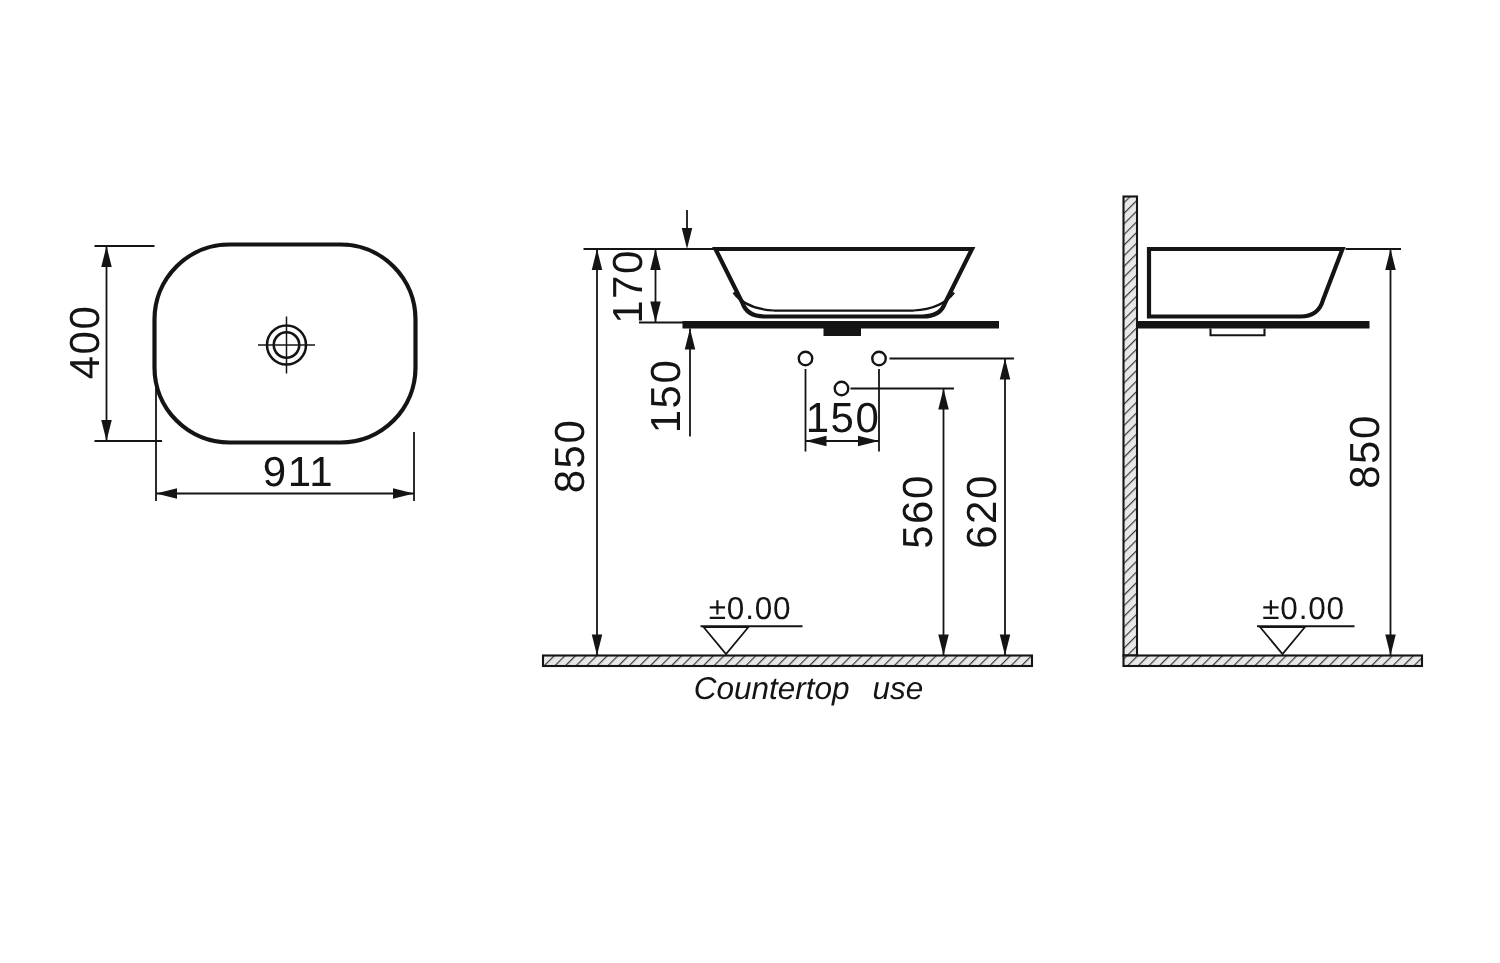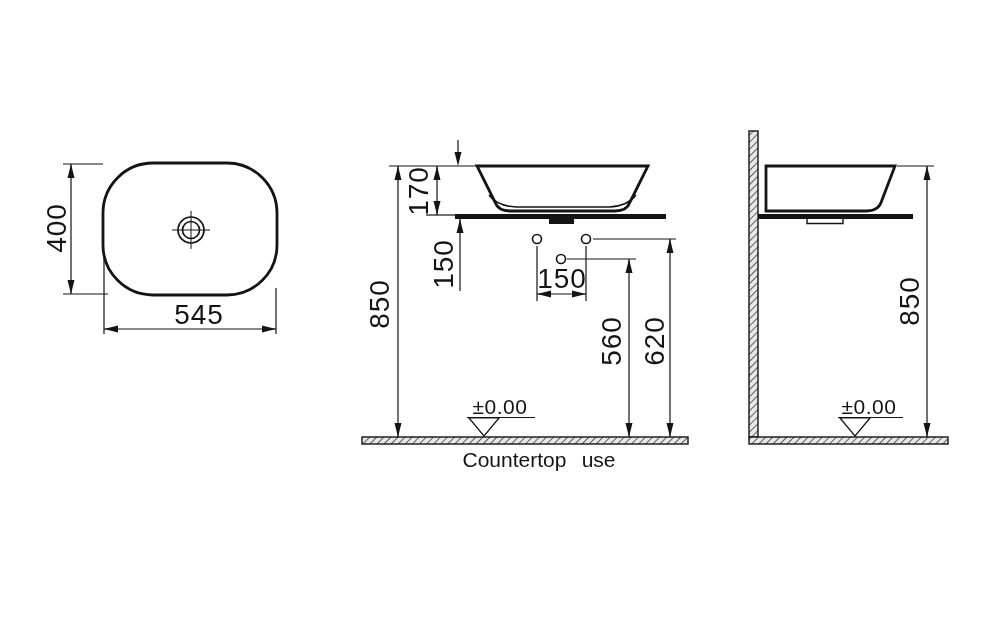--- a/index.html
+++ b/index.html
@@ -11,21 +11,21 @@
   .lbl{
     position:absolute;transform:translate(-50%,-50%);
     font-size:28px;line-height:1;white-space:nowrap;color:#141414;
     letter-spacing:1px;
   }
   .lbl.rot{transform:translate(-50%,-50%) rotate(-90deg);}
   .lbl.datum{font-size:21px;letter-spacing:0.5px;}
   .caption{
     position:absolute;transform:translate(-50%,0);
     font-size:21px;line-height:20.5px;text-align:center;white-space:nowrap;
-    word-spacing:0.45em;color:#141414;
+    word-spacing:0.45em;color:#141414;font-style:italic;
   }
 </style>
 </head>
 <body>
 
 <div class="stage">
 
   <svg width="1000" height="642" viewBox="0 0 1000 642">
     <defs>
       <pattern id="hatch" patternUnits="userSpaceOnUse" width="5" height="5" patternTransform="rotate(45)">
@@ -153,21 +153,21 @@
       <rect x="749" y="437" width="199" height="7" fill="url(#hatch)" stroke-width="1.4"></rect>
 
       <g stroke-width="1.2">
         <line x1="838" y1="417.5" x2="903" y2="417.5"></line>
         <path d="M 840,418 L 870,418 L 855,436 Z" fill="#ffffff"></path>
       </g>
     </g>
   </svg>
 
   <div class="lbl rot" style="left:57px;top:228px">400</div>
-  <div class="lbl" style="left:199px;top:315px">545</div>
+  <div class="lbl" style="left:199px;top:315px">911</div>
 
   <div class="lbl rot" style="left:419px;top:191px">170</div>
   <div class="lbl rot" style="left:380px;top:304px">850</div>
   <div class="lbl rot" style="left:444px;top:264px">150</div>
   <div class="lbl" style="left:562px;top:279px">150</div>
   <div class="lbl rot" style="left:612px;top:341px">560</div>
   <div class="lbl rot" style="left:655px;top:341px">620</div>
   <div class="lbl datum" style="left:500px;top:406px">±0.00</div>
 
   <div class="lbl rot" style="left:910px;top:301px">850</div>

